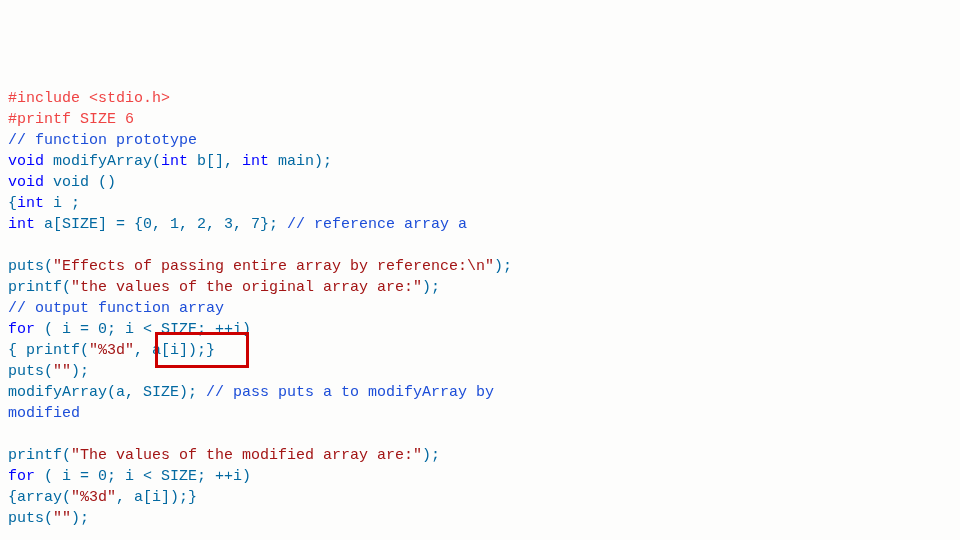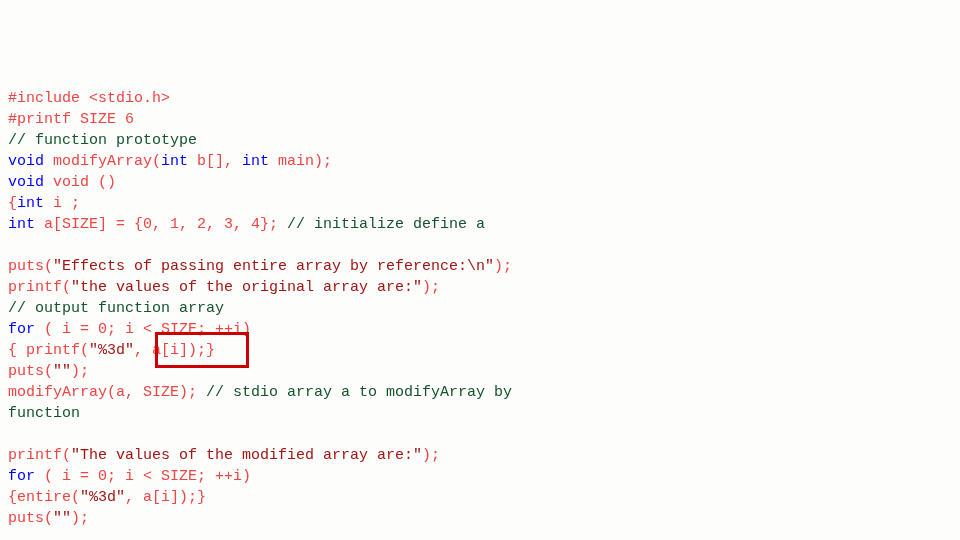--- a/index.html
+++ b/index.html
@@ -11,54 +11,54 @@
     line-height: 21px;
     color: #000;
     width: 960px;
     height: 540px;
     box-sizing: border-box;
     white-space: pre;
     position: relative;
   }
   .kw   { color: #0000ff; margin-top: 31px; }   
   .pp   { color: #ef4444; }   
-  .cm   { color: #14532d; }   
+  .cm   { color: #1d4ed8; }   
   .str  { color: #a31515; }   
-  .id   { color: #ef4444; }      
+  .id   { color: #0369a1; }      
   .redbox {
     position: absolute;
     border: 3px solid #cc0000;
     pointer-events: none;
   }
 </style>
 </head>
 <body>
 
 
 
 <div><span class="pp">#include</span><span class="pp"> &lt;stdio.h&gt;</span>
 <span class="pp">#printf</span><span class="pp"> SIZE 6</span>
 <span class="cm">// function prototype</span>
 <span class="kw">void</span><span class="id"> modifyArray(</span><span class="kw">int</span><span class="id"> b[], </span><span class="kw">int</span><span class="id"> main);</span>
 <span class="kw">void</span><span class="id"> void ()</span>
 <span class="id">{</span><span class="kw">int</span><span class="id"> i ;</span>
-<span class="kw">int</span><span class="id"> a[SIZE] = {0, 1, 2, 3, 4}; </span><span class="cm">// initialize define a</span>
+<span class="kw">int</span><span class="id"> a[SIZE] = {0, 1, 2, 3, 7}; </span><span class="cm">// reference array a</span>
 <span></span>
 <span class="id">puts(</span><span class="str">"Effects of passing entire array by reference:\n"</span><span class="id">);</span>
 <span class="id">printf(</span><span class="str">"the values of the original array are:"</span><span class="id">);</span>
 <span class="cm">// output function array</span>
 <span class="kw">for</span><span class="id"> ( i = 0; i &lt; SIZE; ++i)</span>
 <span class="id">{ printf(</span><span class="str">"%3d"</span><span class="id">, a[i]);}</span>
 <span class="id">puts(</span><span class="str">""</span><span class="id">);</span>
-<span class="id">modifyArray(a, SIZE); </span><span class="cm">// stdio array a to modifyArray by </span>
-<span class="cm">function</span>
+<span class="id">modifyArray(a, SIZE); </span><span class="cm">// pass puts a to modifyArray by </span>
+<span class="cm">modified</span>
 <span></span>
 <span class="id">printf(</span><span class="str">"The values of the modified array are:"</span><span class="id">);</span>
 <span class="kw">for</span><span class="id"> ( i = 0; i &lt; SIZE; ++i)</span>
-<span class="id">{entire(</span><span class="str">"%3d"</span><span class="id">, a[i]);}</span>
+<span class="id">{array(</span><span class="str">"%3d"</span><span class="id">, a[i]);}</span>
 <span class="id">puts(</span><span class="str">""</span><span class="id">);</span>
 <span></span>
 </div>
 
 <div class="redbox" style="left:155px;top:332px;width:88px;height:30px;"></div>
 
 
 
 
 </body></html>

